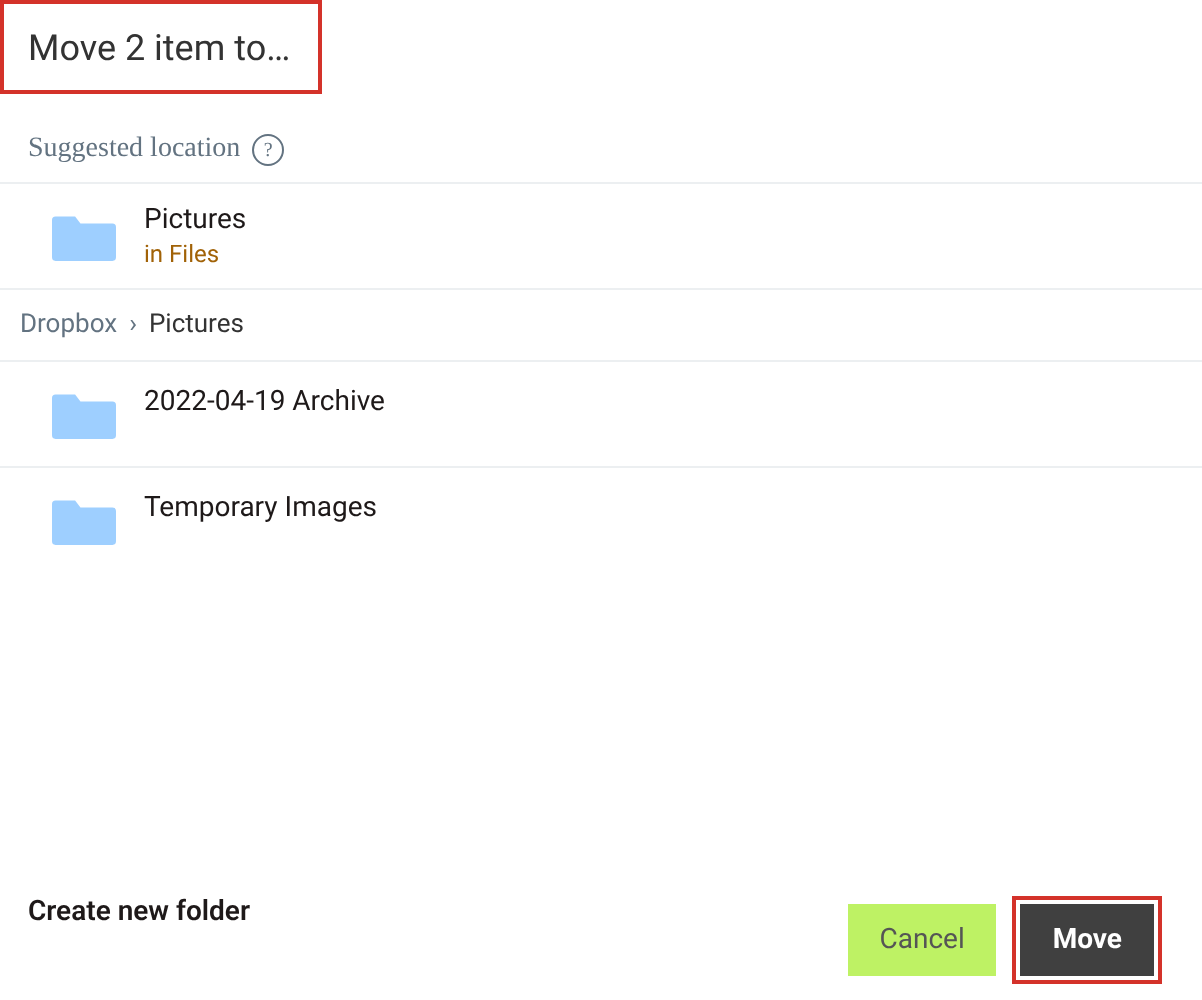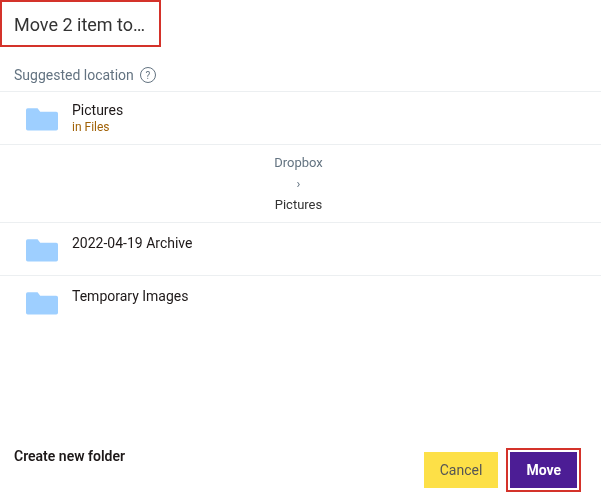--- a/index.html
+++ b/index.html
@@ -19,20 +19,21 @@
       display: inline-block;
       border: 2px solid #d4322a;
     }
     .section-label {
       padding: 20px 14px 8px 14px;
       color: #637381;
       font-size: 14px;
       display: flex;
       align-items: center;
       gap: 6px;
+      font-family: Liberation Serif, serif;
     }
     .help-icon {
       display: inline-flex;
       align-items: center;
       justify-content: center;
       width: 16px;
       height: 16px;
       border: 1.2px solid #637381;
       border-radius: 50%;
       font-size: 10px;
@@ -65,21 +66,20 @@
       font-size: 12px;
       color: #a16207;
     }
     .breadcrumb {
       display: flex;
       align-items: center;
       gap: 6px;
       padding: 10px 14px 10px 10px;
       font-size: 13px;
       color: #637381;
-      flex-direction: column;
     }
     .breadcrumb .crumb-link {
       color: #637381;
       cursor: pointer;
     }
     .breadcrumb .crumb-current {
       color: #333;
     }
     .breadcrumb .chevron {
       color: #637381;
@@ -122,25 +122,25 @@
       gap: 8px;
     }
     .btn {
       font-size: 14px;
       padding: 10px 16px;
       border: none;
       cursor: pointer;
       font-family: inherit;
     }
     .btn-cancel {
-      background: #fde047;
+      background: #bef264;
       color: #555;
     }
     .btn-move {
-      background: #4c1d95;
+      background: #404040;
       color: #fff;
       font-weight: 700;
       border: 2px solid #d4322a;
       outline: 2px solid #d4322a;
       outline-offset: -2px;
       padding: 10px 16px;
     }
     .move-wrap {
       border: 2px solid #d4322a;
       padding: 2px;

